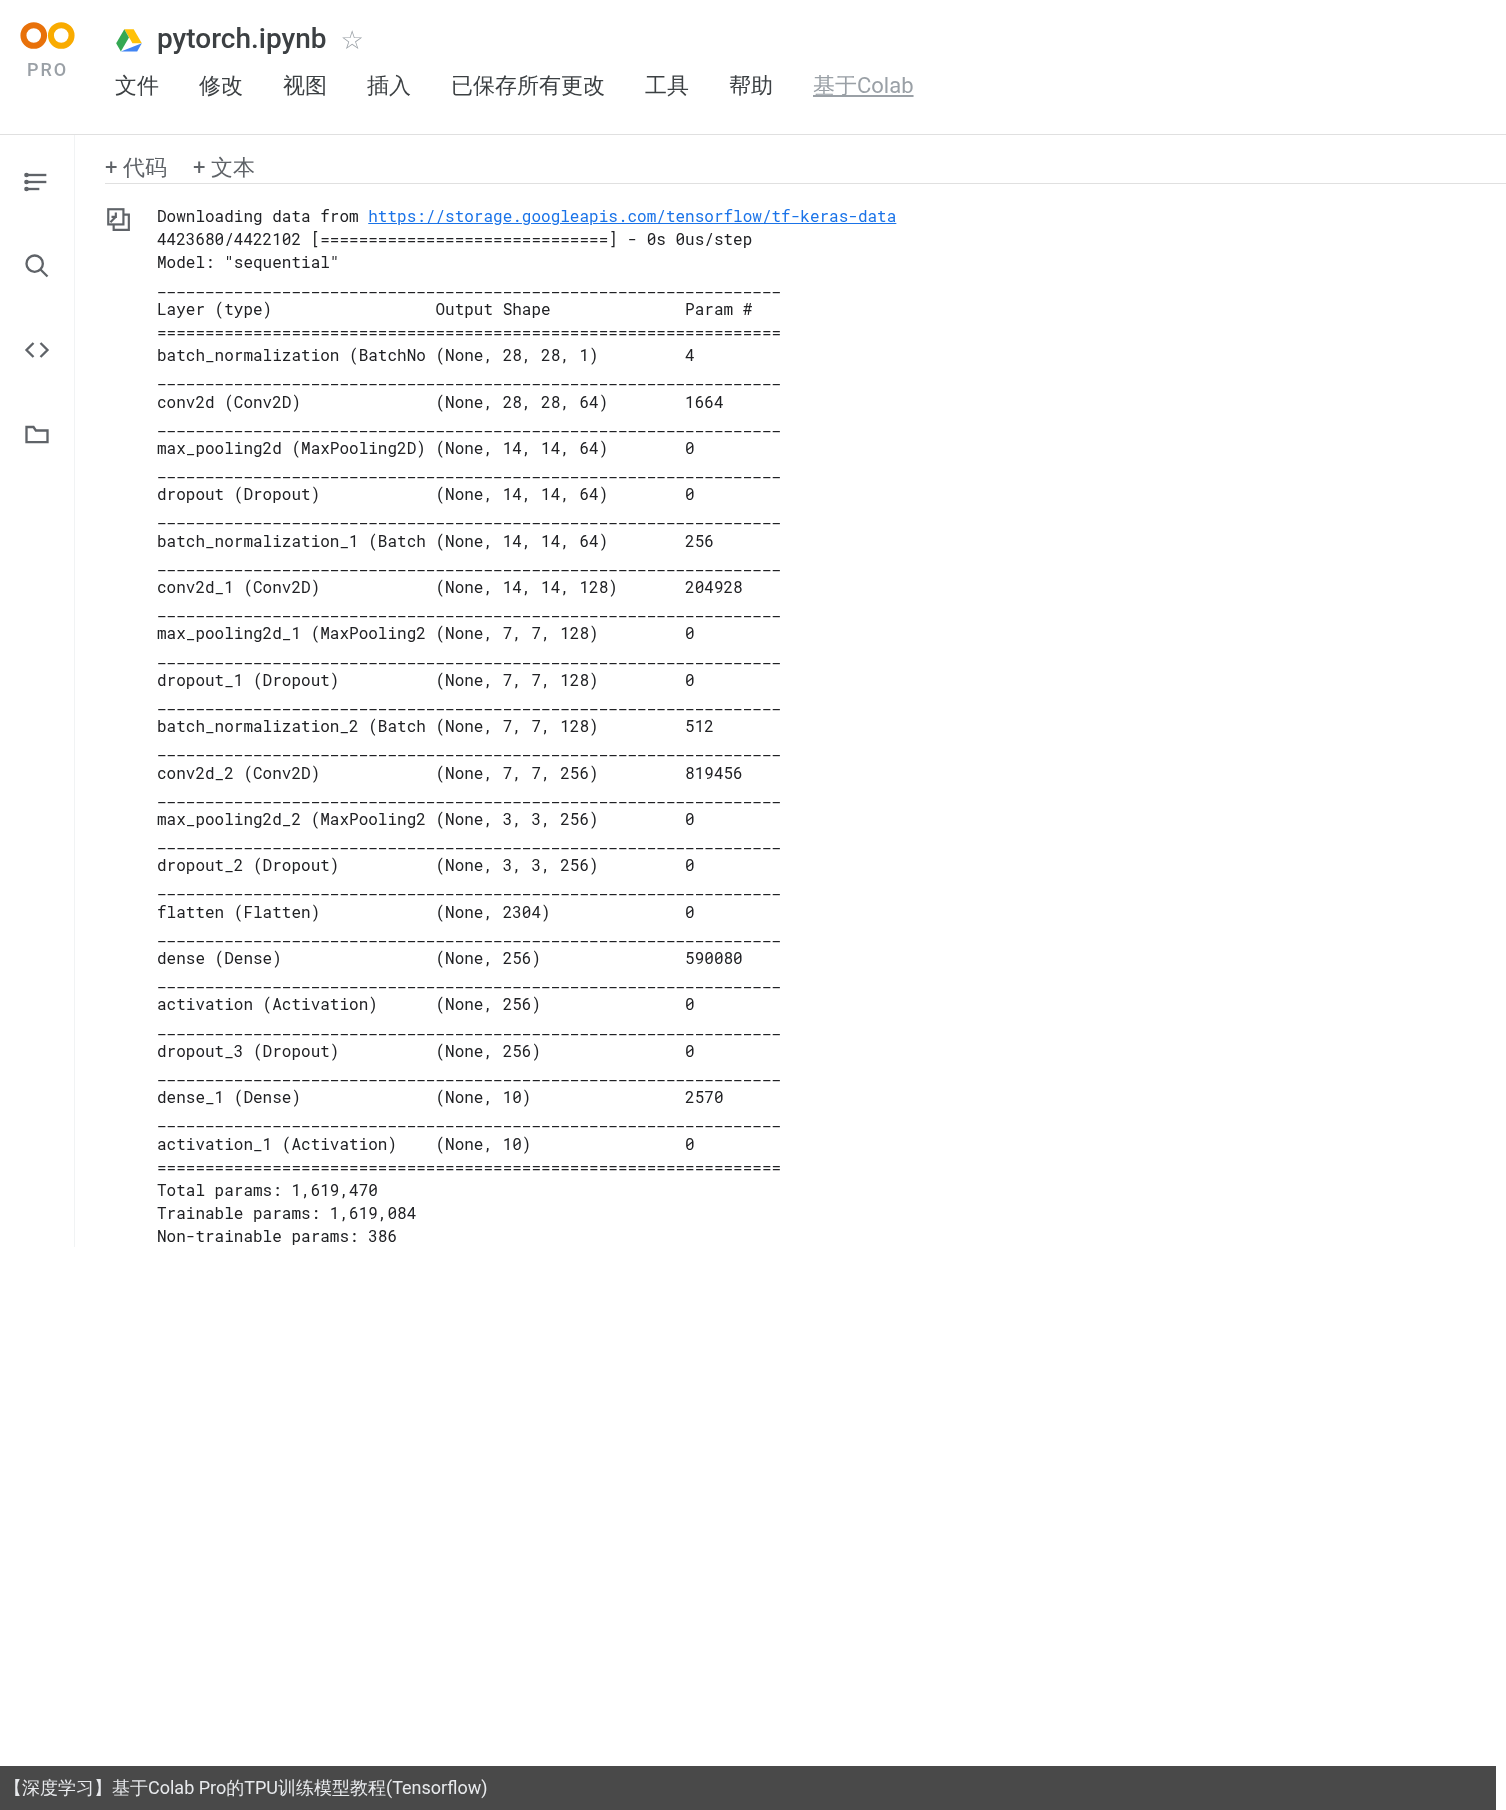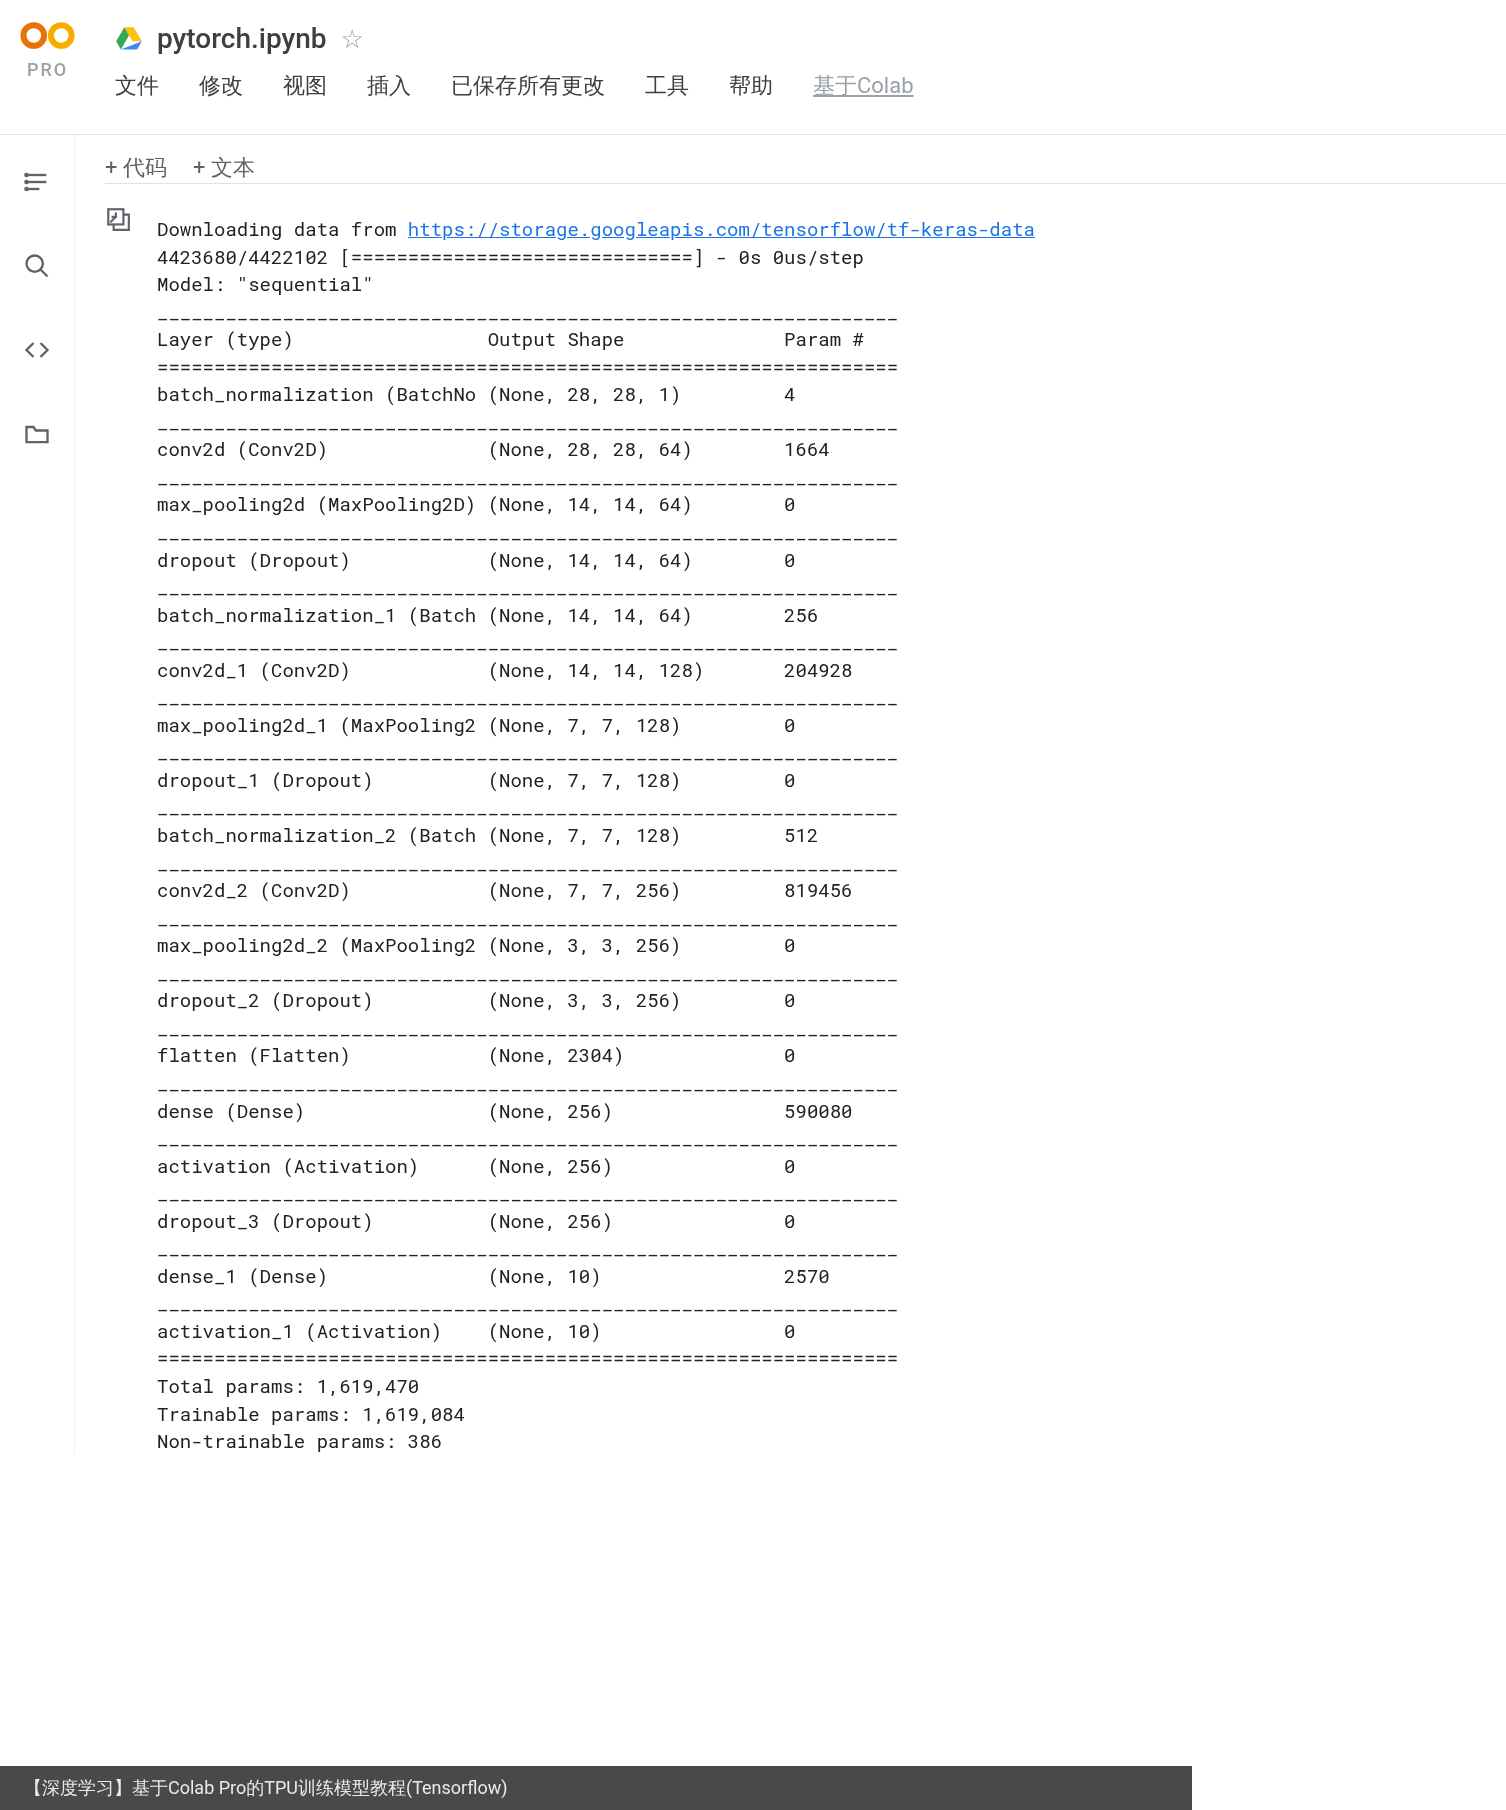--- a/index.html
+++ b/index.html
@@ -33,21 +33,21 @@
     .pro-text {
       font-size: 18px;
       font-weight: 500;
       color: #9aa0a6;
       letter-spacing: 2px;
       margin-top: 6px;
     }
     .title-menu { flex: 1; }
     .title-row {
       display: flex;
-      align-items: center;
+      align-items: flex-end;
       gap: 14px;
       padding-top: 12px;
     }
     .drive-icon { width: 28px; height: 28px; }
     .doc-title {
       font-size: 28px;
       font-weight: 500;
       color: #3c4043;
     }
     .star-icon {
@@ -105,40 +105,39 @@
       padding-top: 20px;
     }
     .cell-gutter {
       width: 34px;
       padding-top: 2px;
       color: #5f6368;
     }
     .cell-gutter svg { width: 26px; height: 26px; }
     .output {
       font-family: "Roboto Mono", Menlo, Consolas, monospace;
-      font-size: 19px;
+      font-size: 16px;
       line-height: 1.45;
       white-space: pre;
       color: #202124;
       flex: 1;
-      margin-top: 11px;
     }
     .output a { color: #1a73e8; text-decoration: underline; }
     .footer-bar {
       position: fixed;
       bottom: 0;
       left: 0;
       right: 0;
       background: rgba(48,48,48,0.88);
       color: #e8eaed;
       font-size: 18px;
-      padding: 10px 24px;
+      padding: 10px 4px;
       display: flex;
       justify-content: space-between;
-      width: 1192px;
+      width: 1496px;
     }
     .footer-right { color: #9aa0a6; font-size: 16px; }
   </style>
 </head>
 <body>
 
 <div class="header">
   <div class="logo-block">
     <div class="colab-logo">
       <svg viewBox="0 0 64 40">

